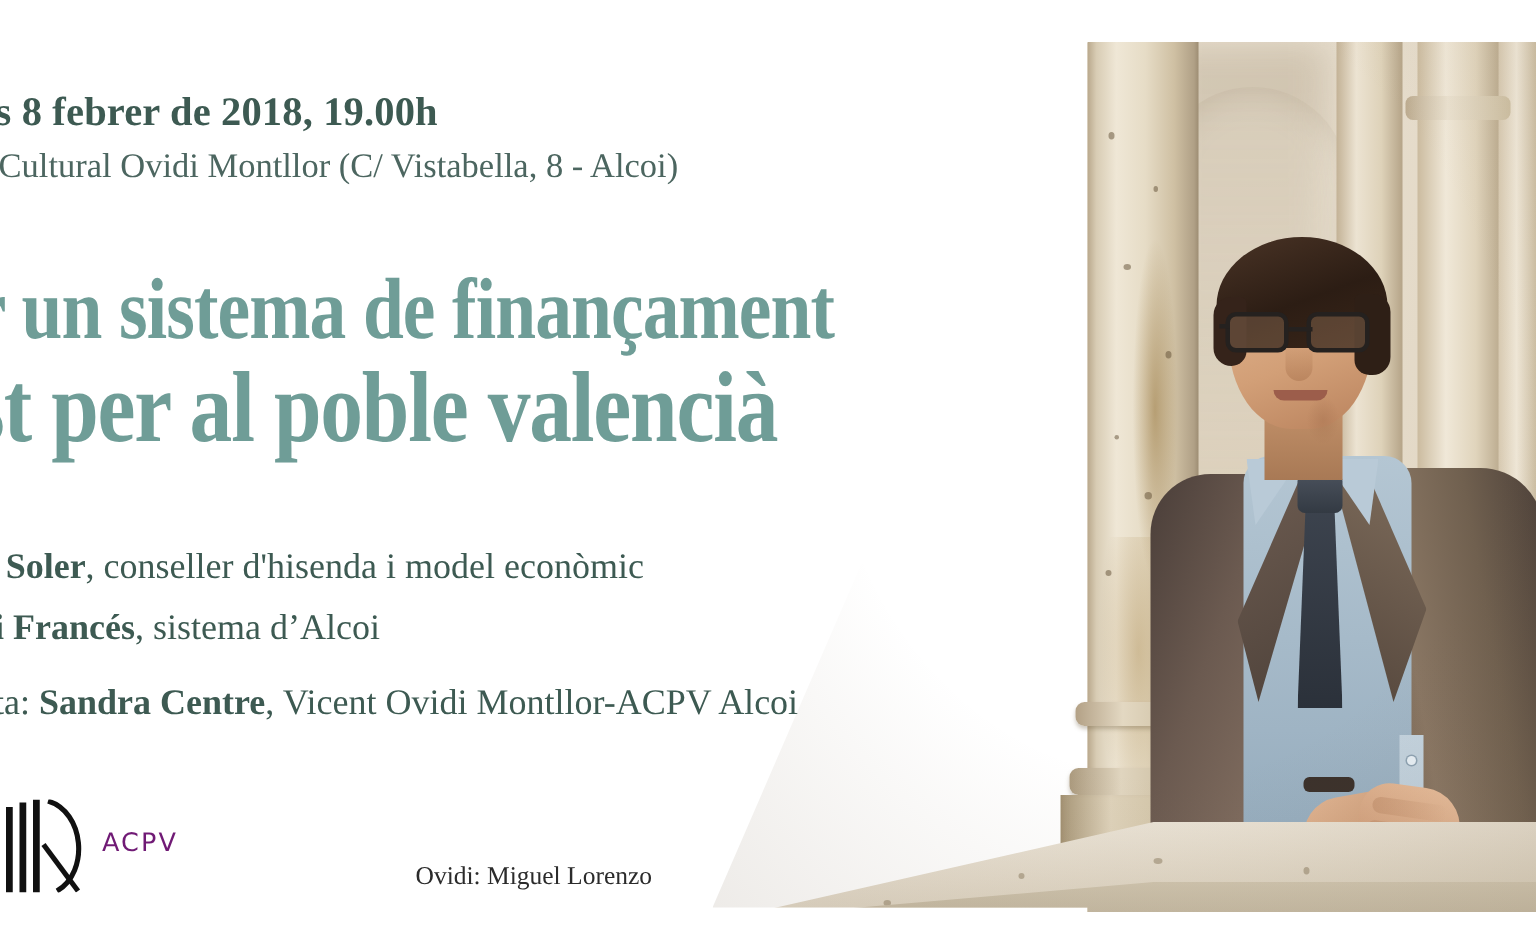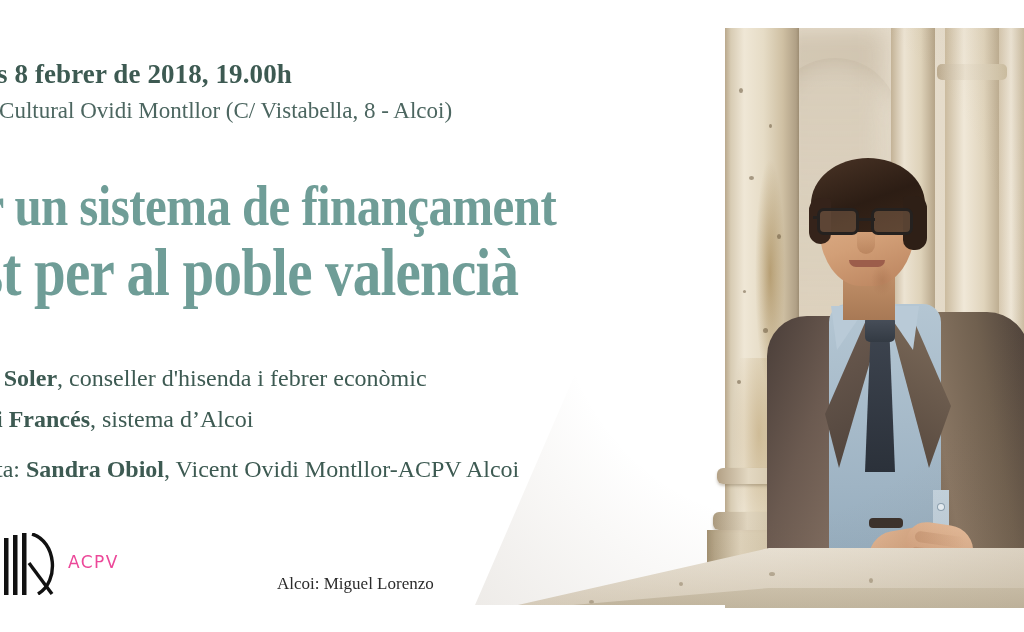--- a/index.html
+++ b/index.html
@@ -89,21 +89,21 @@
     align-items:flex-start;
   }
   .logo-mark { width:78px; height:62px; flex:0 0 auto; }
   .logo-text {
     margin-left:4px;
     margin-top:19px;
     font-family:"DejaVu Sans", sans-serif;
     font-size:17px;
     letter-spacing:1.4px;
     line-height:1.22;
-    color:#ec4899;
+    color:#701a75;
     white-space:nowrap;
   }
 
   .photo-credit {
     position:absolute;
     left:277px; top:574px;
     font-family:"Liberation Serif", serif;
     font-size:17px;
     color:#2b2b2b;
     white-space:nowrap;
@@ -395,49 +395,49 @@
     <div class="date-line">Dijous 8 febrer de 2018, 19.00h</div>
 
     <div class="venue-line">Centre Cultural Ovidi Montllor  (C/ Vistabella, 8 - Alcoi)</div>
 
     <div class="headline">
       <span class="hl1">Per un sistema de finançament</span>
       <span class="hl2">just per al poble valencià</span>
     </div>
 
     <div class="speaker sp1">
-      <b>Vicent Soler</b><span>, conseller d'hisenda i febrer econòmic</span>
+      <b>Vicent Soler</b><span>, conseller d'hisenda i model econòmic</span>
     </div>
 
     <div class="speaker sp2">
       <b>Antoni Francés</b><span>, sistema d’Alcoi</span>
     </div>
 
     <div class="speaker sp3">
-      <span>Presenta: </span><b>Sandra Obiol</b><span>, Vicent Ovidi Montllor-ACPV Alcoi</span>
+      <span>Presenta: </span><b>Sandra Centre</b><span>, Vicent Ovidi Montllor-ACPV Alcoi</span>
     </div>
 
     <div class="logo-block">
       <svg class="logo-mark" viewBox="0 0 78 62">
         <g fill="#111111">
           <rect x="0" y="12" width="4.5" height="50"></rect>
           <rect x="9" y="8" width="4.5" height="54"></rect>
           <rect x="18" y="5" width="4.5" height="57"></rect>
           <rect x="27" y="2" width="4.5" height="60"></rect>
           <rect x="36" y="0" width="4.5" height="62"></rect>
         </g>
         <path d="M46 1 C 70 8, 74 48, 52 61" fill="none" stroke="#111111" stroke-width="3.4"></path>
         <path d="M43 30 L 66 61" fill="none" stroke="#111111" stroke-width="3.4"></path>
       </svg>
       <div class="logo-text">
         <div>ACPV</div>
       </div>
     </div>
 
-    <div class="photo-credit">Alcoi: Miguel Lorenzo</div>
+    <div class="photo-credit">Ovidi: Miguel Lorenzo</div>
   </div>
 
   <div class="photo">
     <div class="photo-inner">
 
       <div class="wall"></div>
       <div class="arch"></div>
       <div class="arch-rib"></div>
       <div class="wall-shadow"></div>
 

